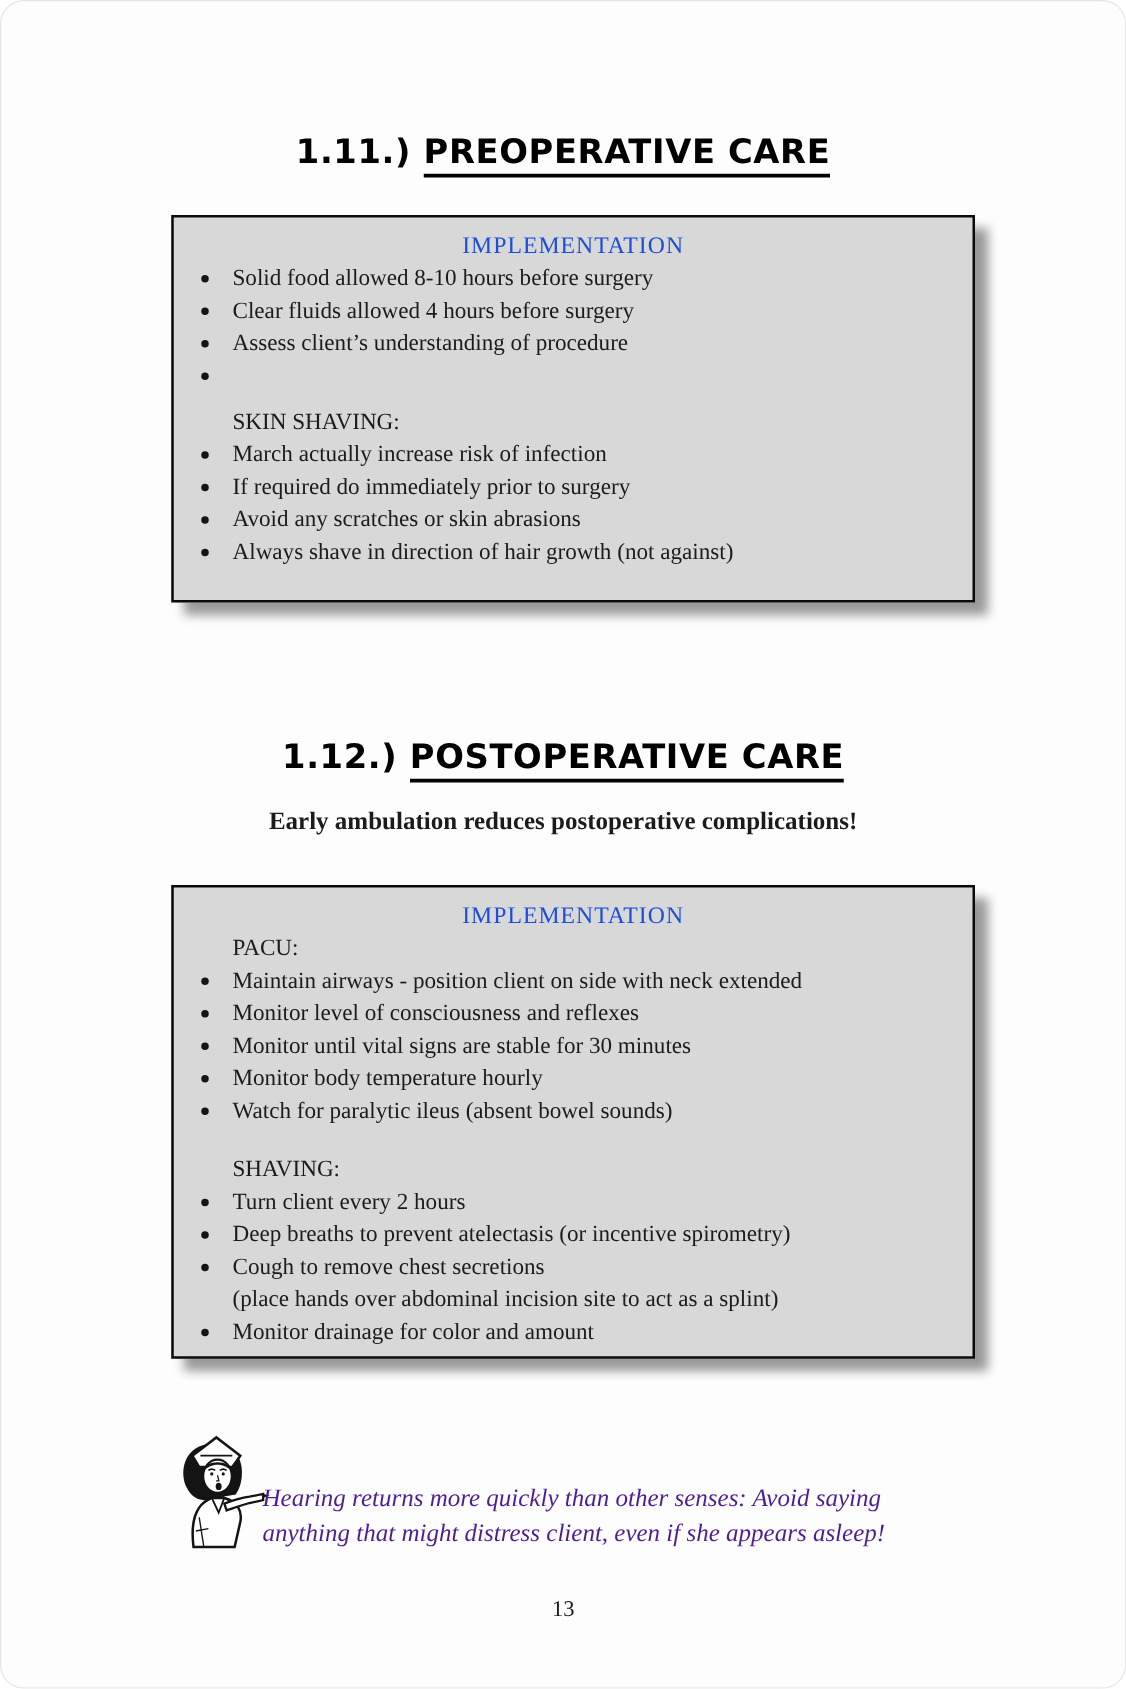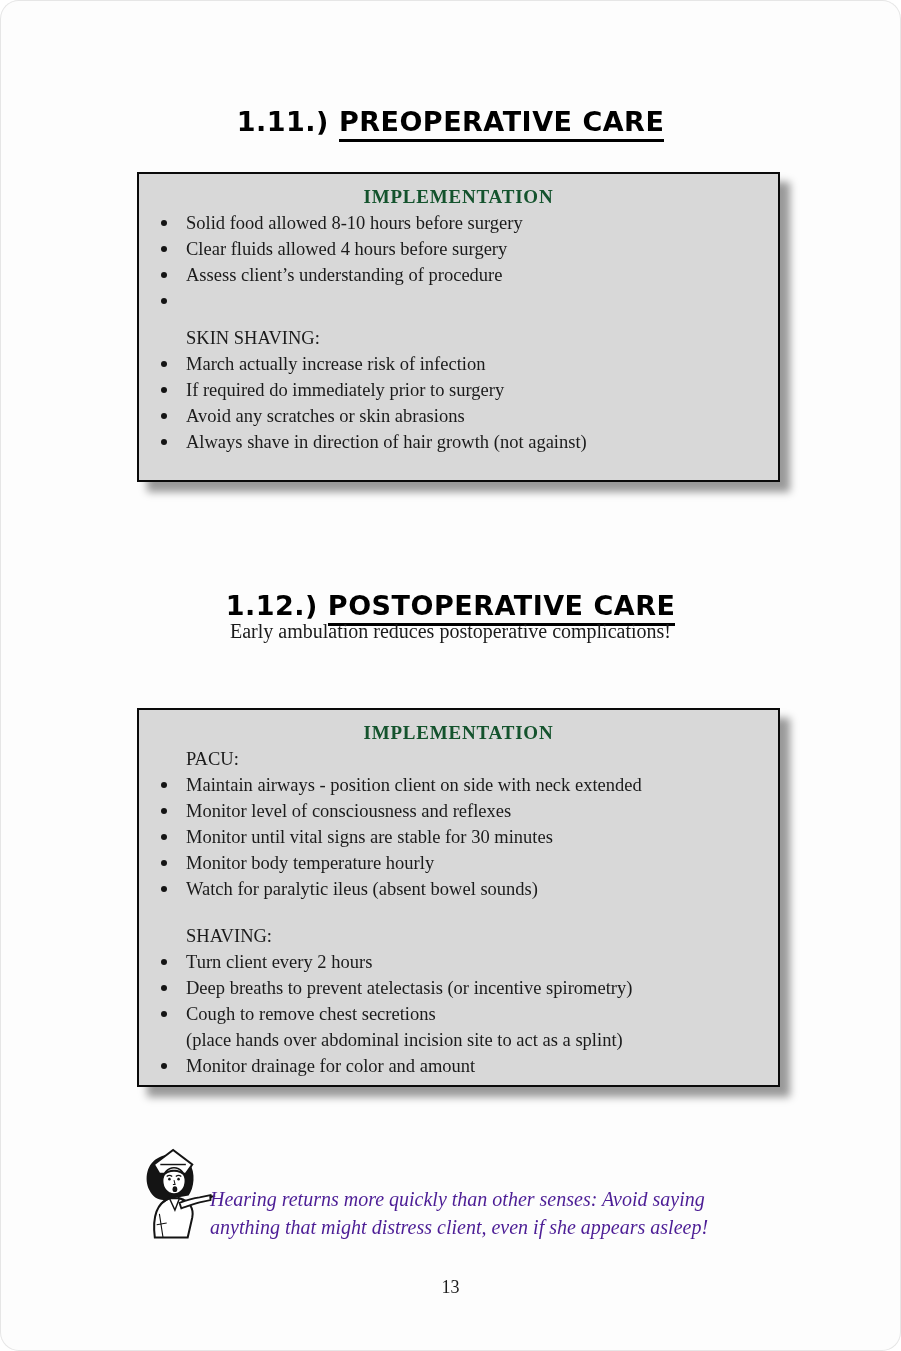--- a/index.html
+++ b/index.html
@@ -31,49 +31,49 @@
   .title-1 { top: 106px; }
   .title-2 { top: 590px; }
   .section-num { margin-right: 10px; }
   .underlined {
     border-bottom: 3px solid #000;
     padding-bottom: 2px;
   }
 
   .subtitle {
     position: absolute;
-    top: 620px;
+    top: 646px;
     left: 0; right: 0;
     text-align: center;
-    font-weight: 400;
+    font-weight: 700;
     font-size: 20px;
   }
 
   
   .gray-box {
     position: absolute;
     left: 137px;
     width: 643px;
     box-sizing: border-box;
     background: #d8d8d8;
     border: 2px solid #0a0a0a;
     box-shadow: 10px 10px 8px rgba(0,0,0,0.40);
     padding-top: 10px;
     font-size: 18.5px;
   }
   .box-1 { top: 172px; height: 310px; }
   .box-2 { top: 708px; height: 379px; }
 
   .box-header {
     text-align: center;
-    font-weight: 700;
+    font-weight: 400;
     font-size: 19px;
     letter-spacing: 0.8px;
     line-height: 26px;
-    color: #14532d;
+    color: #1d4ed8;
   }
 
   .group-gap { margin-top: 21px; }
   .group-label {
     margin-left: 47px;
     line-height: 26px;
   }
   .bullet-row { display: flex; }
   .bullet-dot {
     flex: none;

